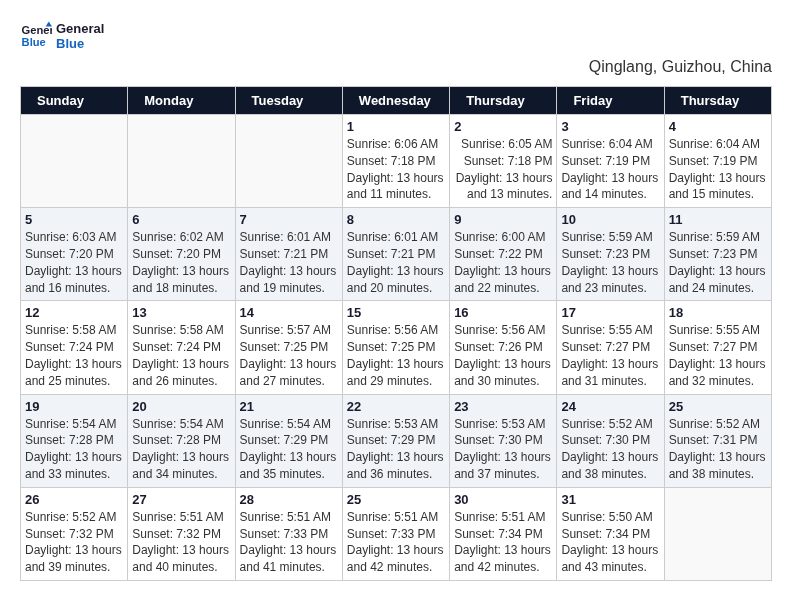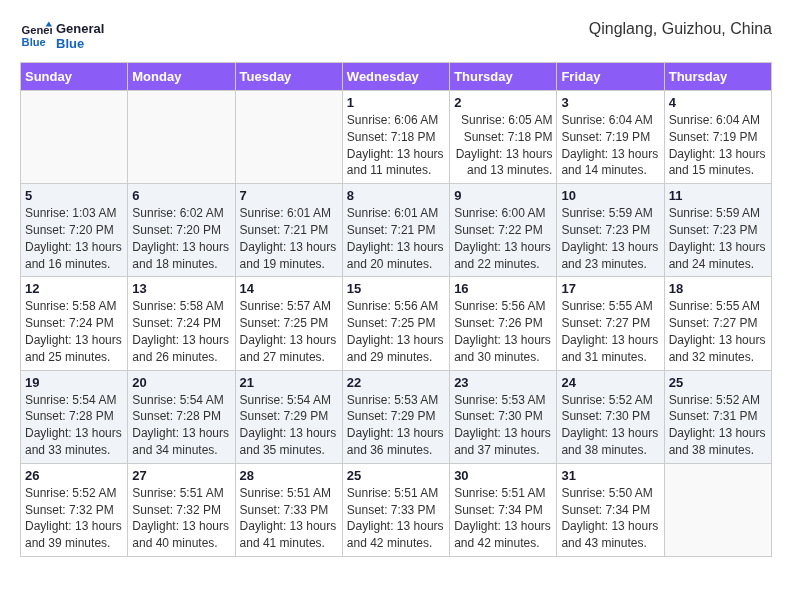--- a/index.html
+++ b/index.html
@@ -29,32 +29,33 @@
       text-align: right;
     }
     .month-title {
       font-size: 36px;
       font-weight: bold;
       color: #1a1a2e;
     }
     .location {
       font-size: 16px;
       color: #333;
+      margin-top: 38px;
     }
     table {
       width: 100%;
       border-collapse: collapse;
       table-layout: fixed;
     }
     .day-header {
-      background-color: #8b5cf6;
+      background-color: #0f172a;
       color: white;
       font-size: 13px;
       font-weight: bold;
-      padding: 6px 4px;
+      padding: 6px 16px;
       text-align: left;
       border: 1px solid #ccc;
     }
     .calendar-cell {
       vertical-align: top;
       border: 1px solid #ccc;
       padding: 4px;
       height: 90px;
       background: #fff;
     }
@@ -145,21 +146,21 @@
           <div class="cell-date">4</div>
           <div class="cell-info" style="white-space: pre-line;">Sunrise: 6:04 AM
 Sunset: 7:19 PM
 Daylight: 13 hours
 and 15 minutes.</div>
         </td>
       </tr>
       <tr class="row-shade">
         <td class="calendar-cell">
           <div class="cell-date">5</div>
-          <div class="cell-info" style="white-space: pre-line;">Sunrise: 1:03 AM
+          <div class="cell-info" style="white-space: pre-line;">Sunrise: 6:03 AM
 Sunset: 7:20 PM
 Daylight: 13 hours
 and 16 minutes.</div>
         </td>
         <td class="calendar-cell">
           <div class="cell-date">6</div>
           <div class="cell-info" style="white-space: pre-line;">Sunrise: 6:02 AM
 Sunset: 7:20 PM
 Daylight: 13 hours
 and 18 minutes.</div>

